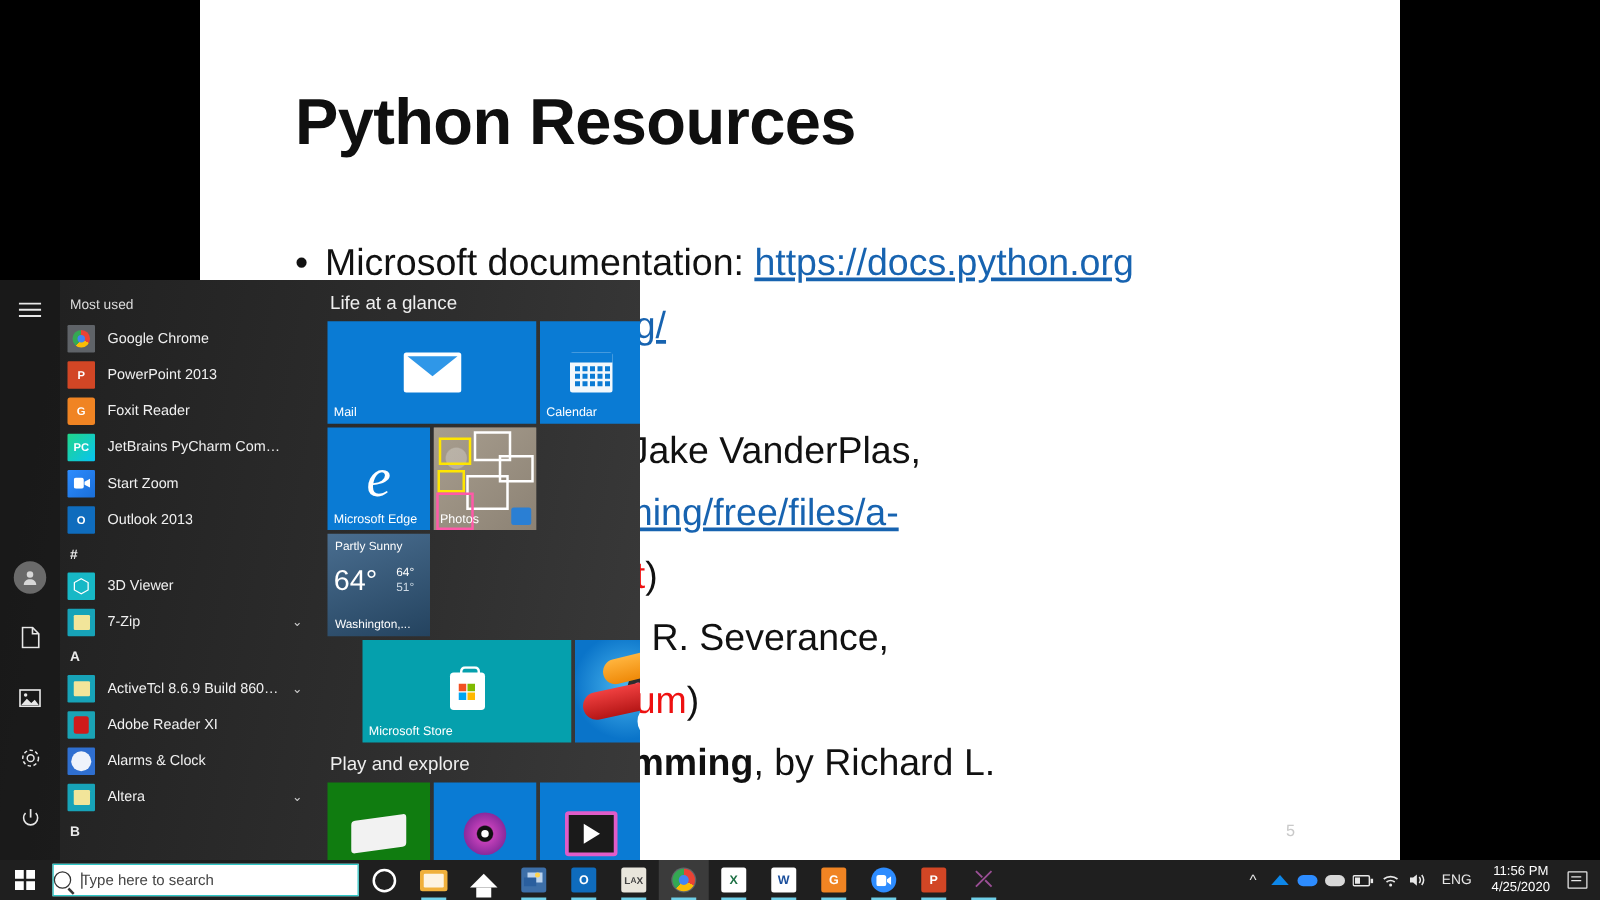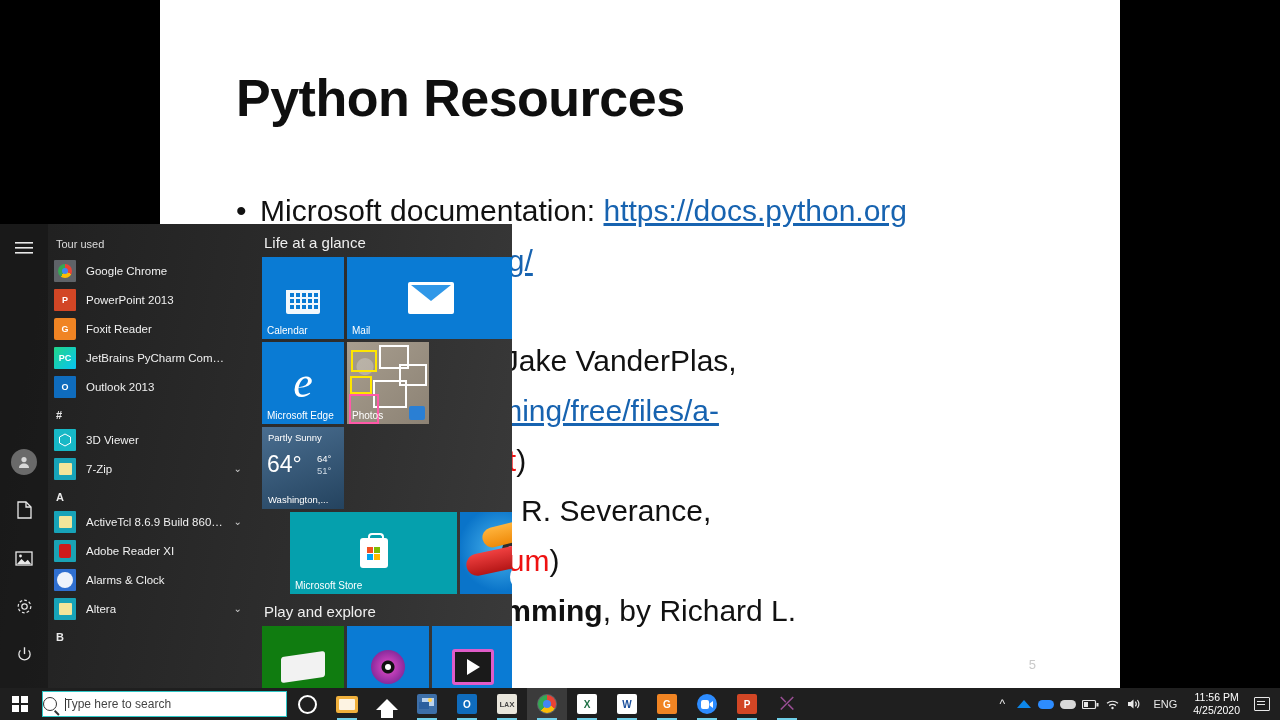--- a/index.html
+++ b/index.html
@@ -215,37 +215,46 @@
       </div>
       <div class="ic" style="margin-bottom:10px">
         <svg width="17" height="17" viewBox="0 0 20 20">
             <path d="M5.2 5.2a6.6 6.6 0 1 0 9.6 0" fill="none" stroke="#e8e8e8" stroke-width="1.5"></path>
             <rect x="9.2" y="1.5" width="1.6" height="8" fill="#e8e8e8"></rect>
           </svg>
       </div>
     </div>
 
     <div class="applist">
-      <div class="section-h">Tour used</div>
+      <div class="section-h">Most used</div>
       <div id="most-used">
           <div class="app-row">
             <span class="app-ico ic-chrome"></span>
             <span class="app-label">Google Chrome</span>
           </div>
           <div class="app-row">
             <span class="app-ico ic-ppt">P</span>
             <span class="app-label">PowerPoint 2013</span>
           </div>
           <div class="app-row">
             <span class="app-ico ic-foxit">G</span>
             <span class="app-label">Foxit Reader</span>
           </div>
           <div class="app-row">
             <span class="app-ico ic-pycharm">PC</span>
             <span class="app-label">JetBrains PyCharm Community Editi...</span>
+          </div>
+          <div class="app-row">
+            <span class="app-ico ic-zoom">
+              <svg width="13" height="9" viewBox="0 0 13 9">
+                <rect width="8" height="9" rx="2" fill="#fff"></rect>
+                <path d="M8.6 3.3L13 1v7L8.6 5.7z" fill="#fff"></path>
+              </svg>
+            </span>
+            <span class="app-label">Start Zoom</span>
           </div>
           <div class="app-row">
             <span class="app-ico ic-outlook">O</span>
             <span class="app-label">Outlook 2013</span>
           </div>
         </div>
       <div id="app-groups">
           <div class="section-letter">#</div>
           <div class="app-row">
             <span class="app-ico ic-3d">
@@ -290,20 +299,24 @@
             <span class="chev">⌄</span>
           </div>
           <div class="section-letter">B</div>
         </div>
     </div>
 
     <div class="tiles">
       <div class="tile-group-h">Life at a glance</div>
 
       <div class="tile-row">
+        <div class="tile t-wd blue">
+          <div class="mail-glyph"></div>
+          <span class="tname">Mail</span>
+        </div>
         <div class="tile t-sm blue">
           <div class="cal-glyph">
             <div class="cal-dots">
                 <b></b>
                 <b></b>
                 <b></b>
                 <b></b>
                 <b></b>
                 <b></b>
                 <b></b>
@@ -311,24 +324,20 @@
                 <b></b>
                 <b></b>
                 <b></b>
                 <b></b>
                 <b></b>
                 <b></b>
                 <b></b>
               </div>
           </div>
           <span class="tname">Calendar</span>
-        </div>
-        <div class="tile t-wd blue">
-          <div class="mail-glyph"></div>
-          <span class="tname">Mail</span>
         </div>
       </div>
 
       <div class="tile-row">
         <div class="tile-col">
           <div class="tile t-sm blue">
             <span class="edge-glyph">e</span>
             <span class="tname">Microsoft Edge</span>
           </div>
           <div class="tile t-sm weather">

